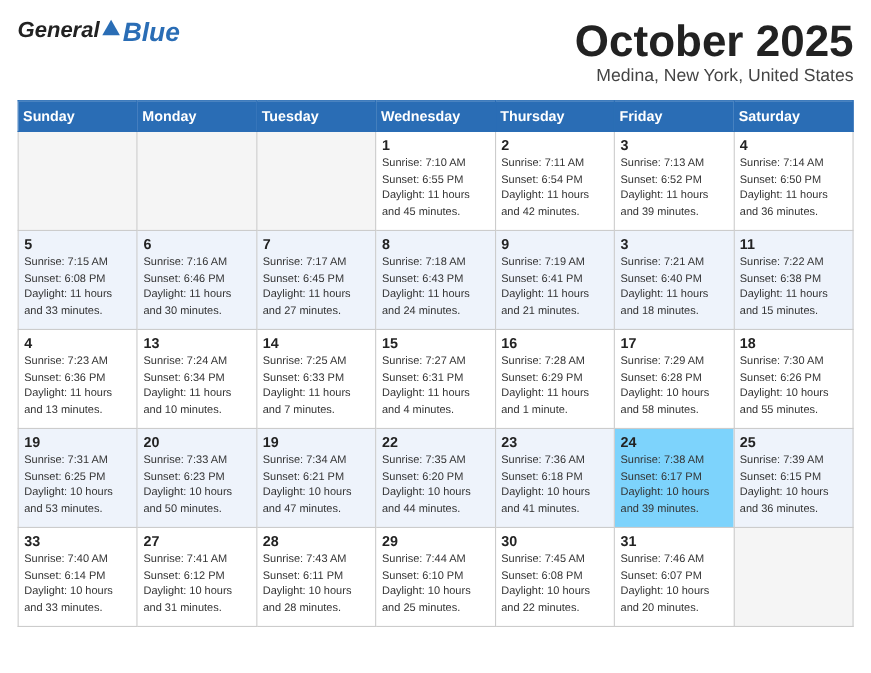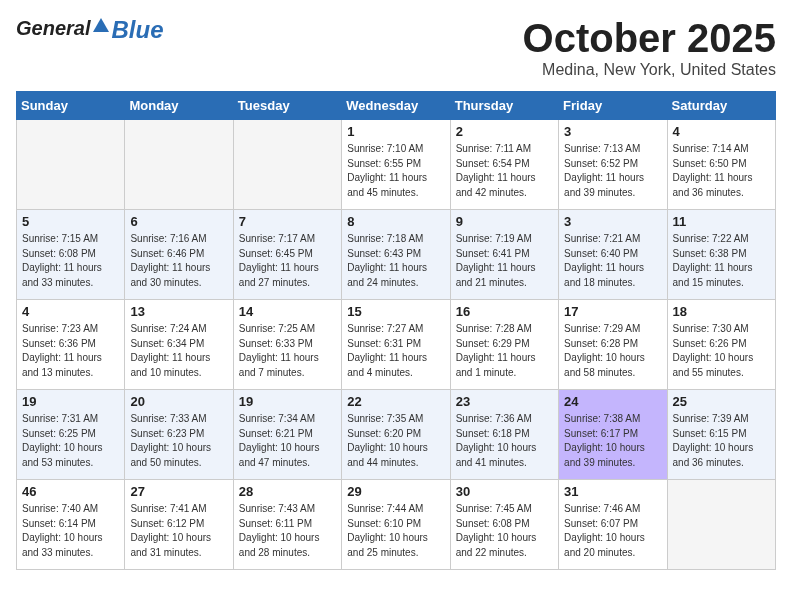--- a/index.html
+++ b/index.html
@@ -223,32 +223,32 @@
           <div class="day-info"><span>Sunrise: 7:34 AM</span><br><span>Sunset: 6:21 PM</span><br><span>Daylight: 10 hours and 47 minutes.</span></div>
         </td>
         <td style="background: rgb(238, 243, 251);">
           <span class="day-number">22</span>
           <div class="day-info"><span>Sunrise: 7:35 AM</span><br><span>Sunset: 6:20 PM</span><br><span>Daylight: 10 hours and 44 minutes.</span></div>
         </td>
         <td style="background: rgb(238, 243, 251);">
           <span class="day-number">23</span>
           <div class="day-info"><span>Sunrise: 7:36 AM</span><br><span>Sunset: 6:18 PM</span><br><span>Daylight: 10 hours and 41 minutes.</span></div>
         </td>
-        <td style="background: #c4b5fd;">
+        <td style="background: #7dd3fc;">
           <span class="day-number">24</span>
           <div class="day-info"><span>Sunrise: 7:38 AM</span><br><span>Sunset: 6:17 PM</span><br><span>Daylight: 10 hours and 39 minutes.</span></div>
         </td>
         <td style="background: rgb(238, 243, 251);">
           <span class="day-number">25</span>
           <div class="day-info"><span>Sunrise: 7:39 AM</span><br><span>Sunset: 6:15 PM</span><br><span>Daylight: 10 hours and 36 minutes.</span></div>
         </td>
       </tr>
       <tr>
         <td>
-          <span class="day-number">46</span>
+          <span class="day-number">33</span>
           <div class="day-info"><span>Sunrise: 7:40 AM</span><br><span>Sunset: 6:14 PM</span><br><span>Daylight: 10 hours and 33 minutes.</span></div>
         </td>
         <td>
           <span class="day-number">27</span>
           <div class="day-info"><span>Sunrise: 7:41 AM</span><br><span>Sunset: 6:12 PM</span><br><span>Daylight: 10 hours and 31 minutes.</span></div>
         </td>
         <td>
           <span class="day-number">28</span>
           <div class="day-info"><span>Sunrise: 7:43 AM</span><br><span>Sunset: 6:11 PM</span><br><span>Daylight: 10 hours and 28 minutes.</span></div>
         </td>

